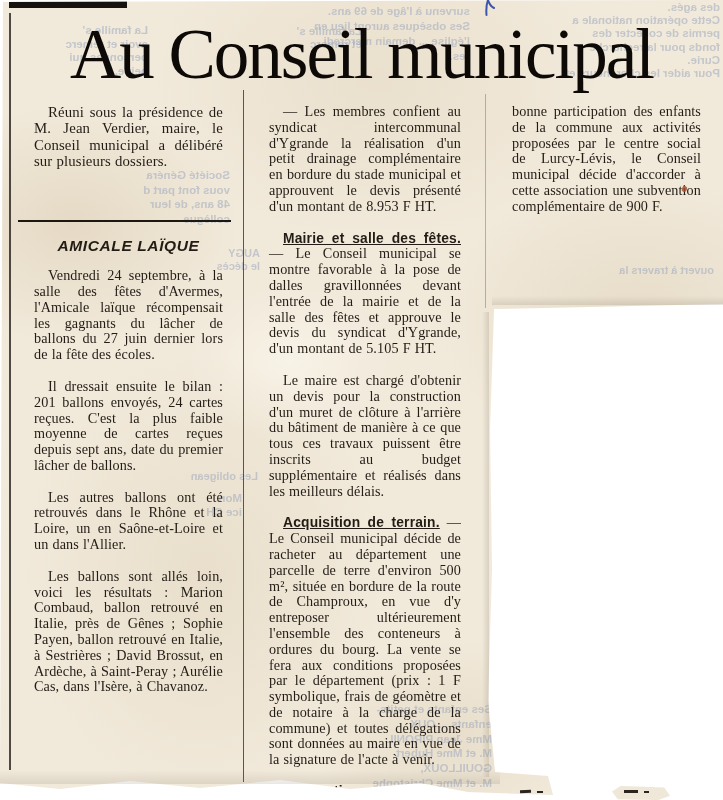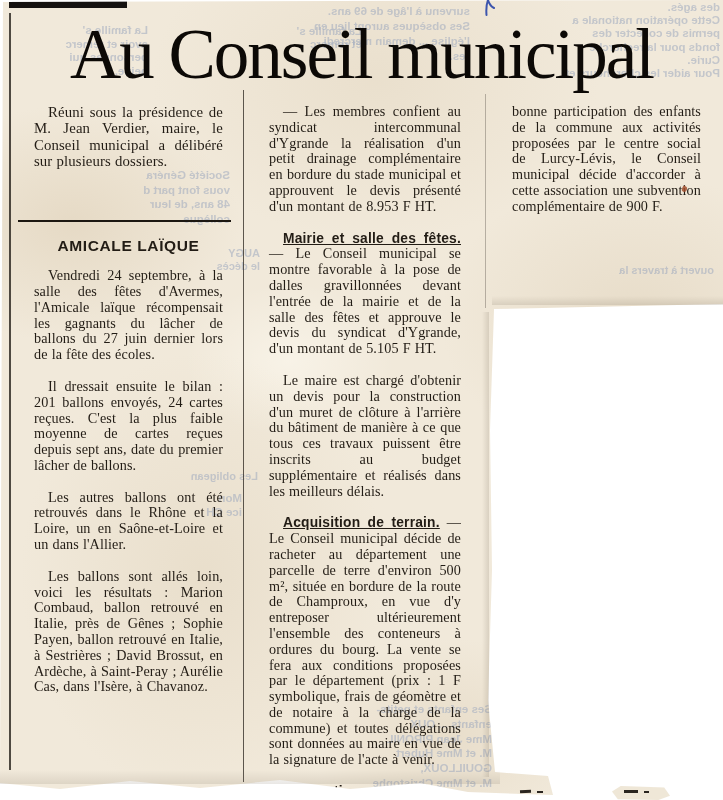--- a/index.html
+++ b/index.html
@@ -61,21 +61,21 @@
   .body + .body{margin-top:11px;}
   .indent{text-indent:14px;}
   .intro{font-size:14.8px;line-height:16.4px;}
   .lead-sans{
     margin:10px 0 0;font-family:"Liberation Sans", sans-serif;font-weight:700;
     font-size:14.4px;line-height:16px;text-indent:10px;letter-spacing:.1px;
   }
   .rule-h{height:2.5px;background:var(--rule,#1c1711);margin:50px 0 0 -16px;width:229px;}
   .section-title{
     margin:15px 0 0;font-family:"Liberation Sans", sans-serif;font-weight:700;
-    font-size:15.5px;line-height:17px;text-align:center;letter-spacing:.6px;
+    font-size:15.5px;line-height:17px;text-align:center;letter-spacing:.6px;font-style:italic;
   }
   .after-title{margin-top:14px;}
   .lead-inline{
     font-family:"Liberation Sans", sans-serif;font-weight:700;
     font-size:13.8px;letter-spacing:.2px;text-decoration:underline;
   }
   
   .bleed{
     position:absolute;transform:scaleX(-1);
     color:var(--bleed,#9faabf);opacity:.55;

